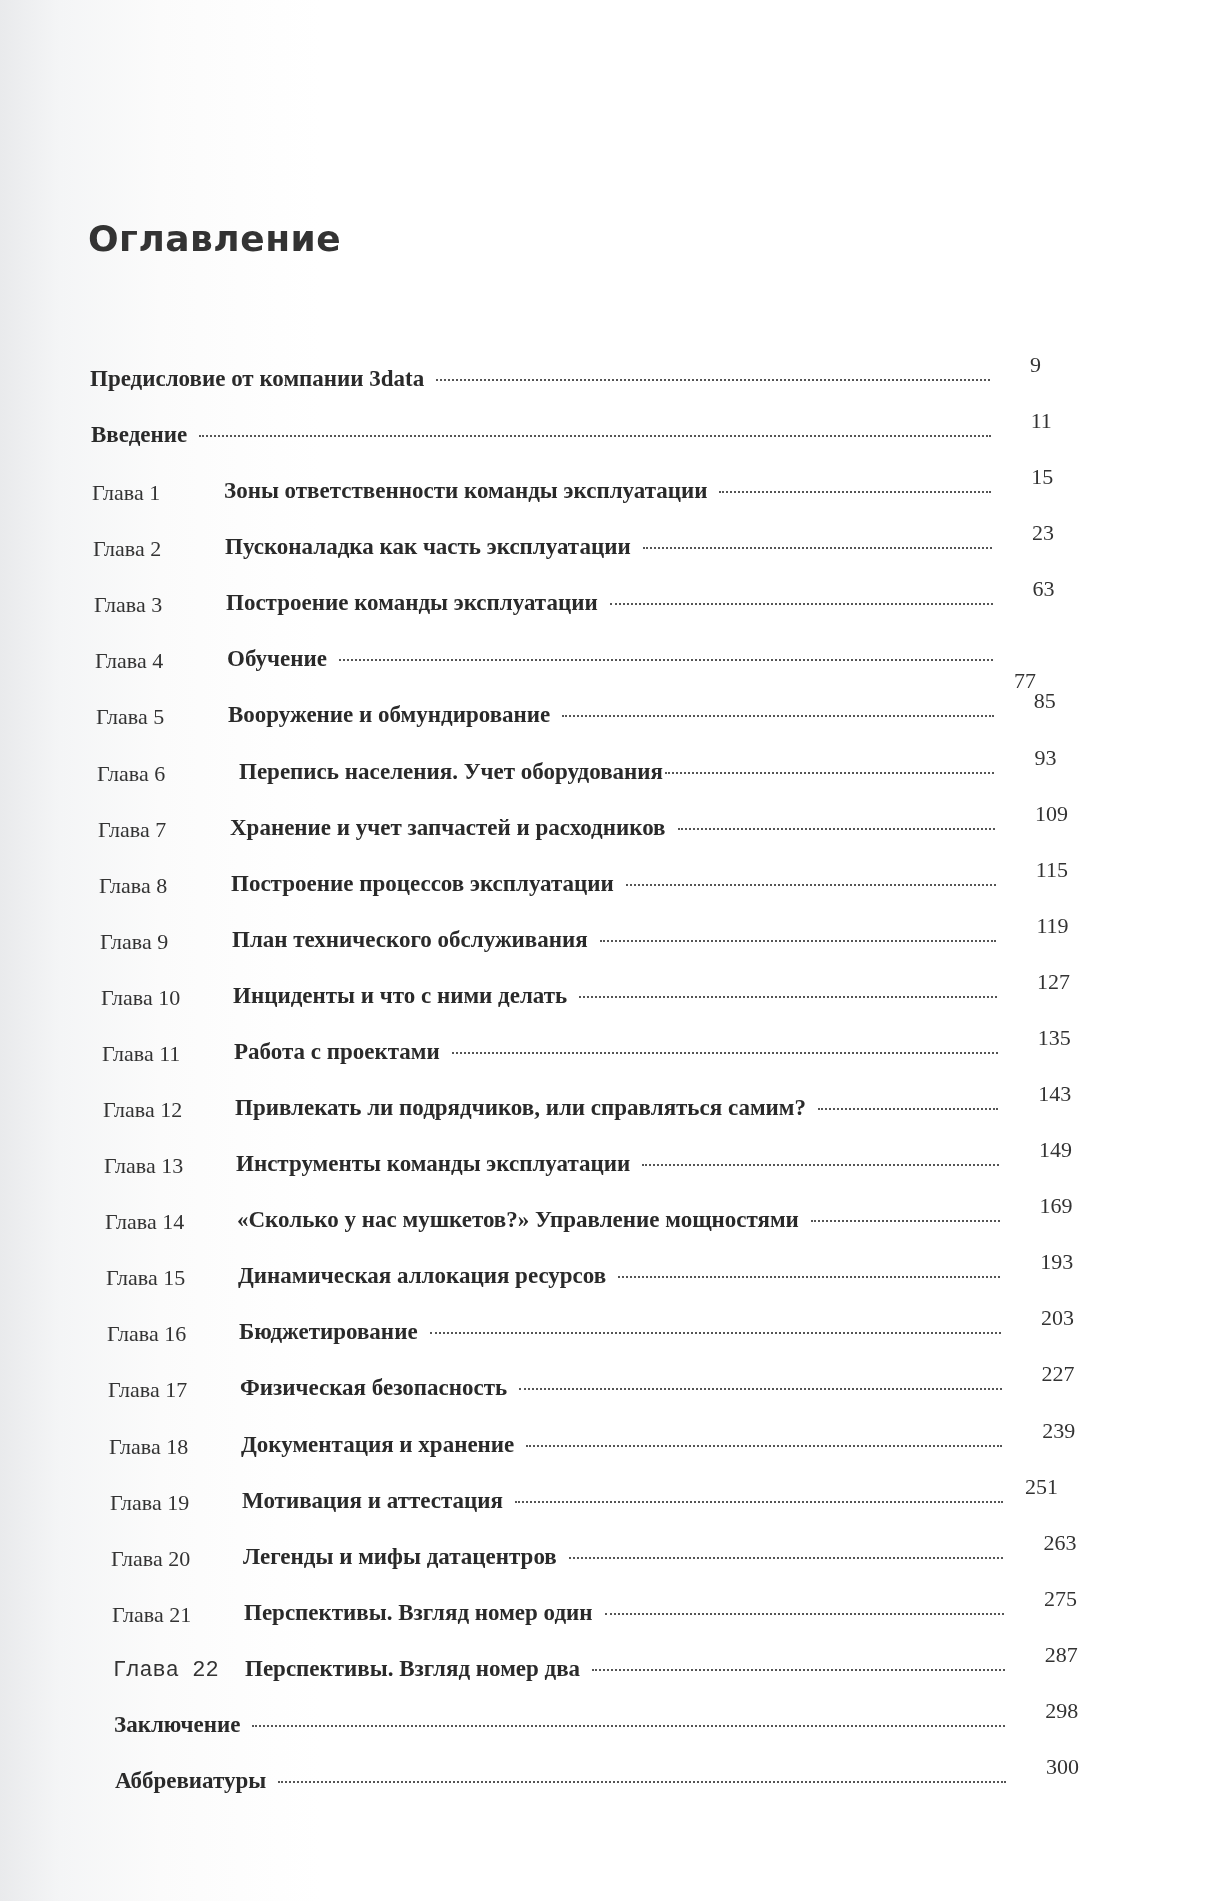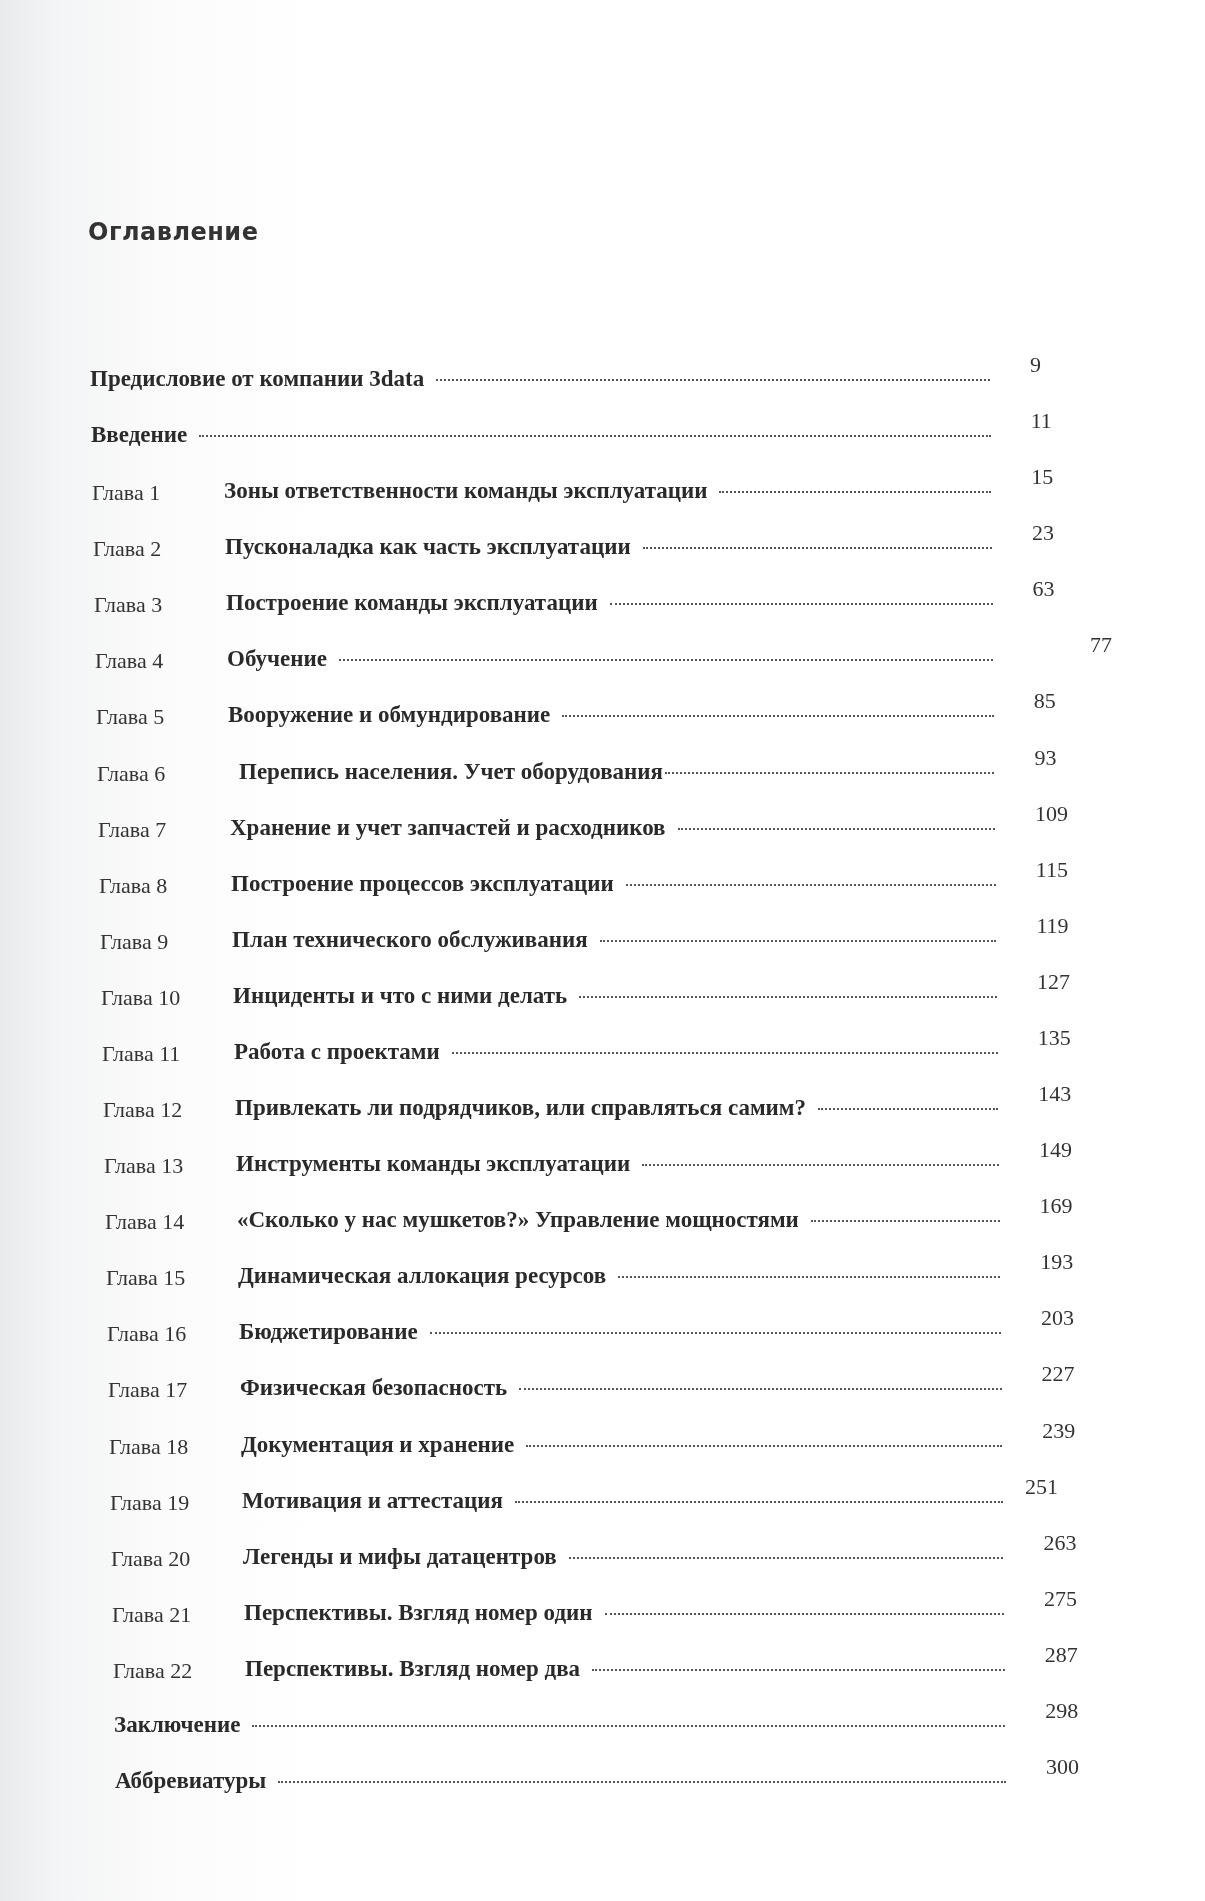--- a/index.html
+++ b/index.html
@@ -3,21 +3,21 @@
 <meta charset="utf-8">
 <style>
   html, body { margin:0; padding:0; }
   body {
     width:1205px; height:1901px; overflow:hidden; position:relative;
     background: linear-gradient(to right, #e9eaec 0px, #f4f5f6 60px, #fbfbfb 160px, #ffffff 320px, #ffffff 100%);
     color:#2b2b2b;
   }
   .title {
     position:absolute; left:88px; top:218px;
-    font-family:"DejaVu Sans", sans-serif; font-weight:bold; font-size:24px;
+    font-family:"DejaVu Sans", sans-serif; font-weight:bold; font-size:36px;
     color:#333; letter-spacing:0.5px;
   }
   .row { position:absolute; height:40px; }
   .ch {
     position:absolute; top:6px;
     font-family:"Liberation Serif", serif; font-size:22px; color:#333;
     white-space:nowrap;
   }
   .name {
     position:absolute; top:4px;
@@ -65,21 +65,21 @@
     <div class="row" style="top: 586.32px; left: 0px; width: 1205px;">
       <span class="ch" style="left: 94px;">Глава 3</span>
       <span class="name" style="left: 226px;">Построение команды эксплуатации</span>
       <span class="dots" style="left: 609.688px; width: 382.872px;"></span>
       <span class="pg" style="left: 1032.56px;">63</span>
     </div>
     <div class="row" style="top: 642.4px; left: 0px; width: 1205px;">
       <span class="ch" style="left: 95px;">Глава 4</span>
       <span class="name" style="left: 227px;">Обучение</span>
       <span class="dots" style="left: 338.906px; width: 654.294px;"></span>
-      <span class="pg" style="left: 1090px;">77</span>
+      <span class="pg" style="left: 1014px; margin-top: 36px;">77</span>
     </div>
     <div class="row" style="top: 698.48px; left: 0px; width: 1205px;">
       <span class="ch" style="left: 96px;">Глава 5</span>
       <span class="name" style="left: 228px;">Вооружение и обмундирование</span>
       <span class="dots" style="left: 562.281px; width: 431.559px;"></span>
       <span class="pg" style="left: 1033.84px;">85</span>
     </div>
     <div class="row" style="top: 754.56px; left: 0px; width: 1205px;">
       <span class="ch" style="left: 97px;">Глава 6</span>
       <span class="name" style="left: 239px;">Перепись населения. Учет оборудования</span>
@@ -170,21 +170,21 @@
       <span class="dots" style="left: 568.734px; width: 434.706px;"></span>
       <span class="pg" style="left: 1043.44px;">263</span>
     </div>
     <div class="row" style="top: 1595.76px; left: 0px; width: 1047px;">
       <span class="ch" style="left: 112px;">Глава 21</span>
       <span class="name" style="left: 244px;">Перспективы. Взгляд номер один</span>
       <span class="dots" style="left: 604.547px; width: 399.533px;"></span>
       <span class="pg" style="left: 1044.08px;">275</span>
     </div>
     <div class="row" style="top: 1651.84px; left: 0px; width: 1205px;">
-      <span class="ch" style="left: 113px;">Глава 22</span>
+      <span class="ch" style="left: 113px; font-family: Liberation Mono, monospace;">Глава 22</span>
       <span class="name" style="left: 245px;">Перспективы. Взгляд номер два</span>
       <span class="dots" style="left: 592.125px; width: 412.595px;"></span>
       <span class="pg" style="left: 1044.72px;">287</span>
     </div>
     <div class="row" style="top: 1707.92px; left: 0px; width: 1205px;">
       <span class="name" style="left: 114px;">Заключение</span>
       <span class="dots" style="left: 252.391px; width: 752.969px;"></span>
       <span class="pg" style="left: 1045.36px;">298</span>
     </div>
     <div class="row" style="top: 1764px; left: 0px; width: 1205px;">

